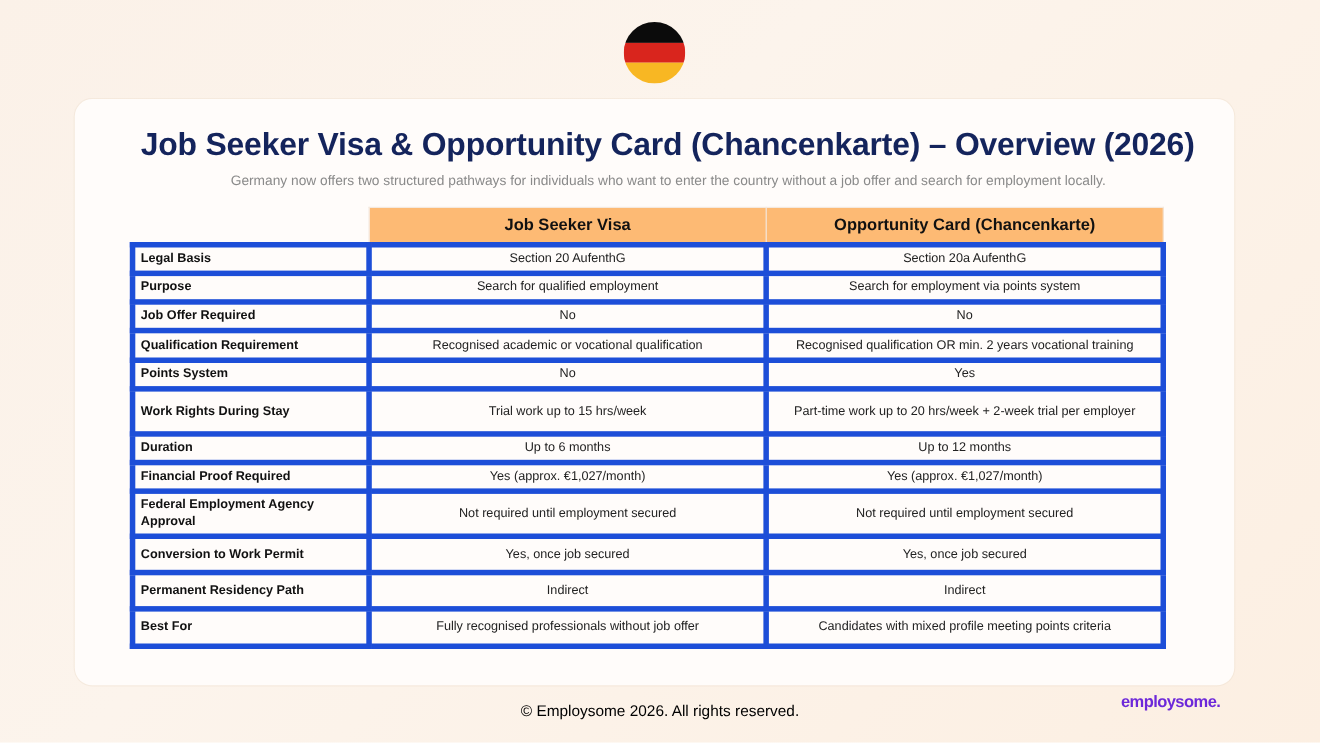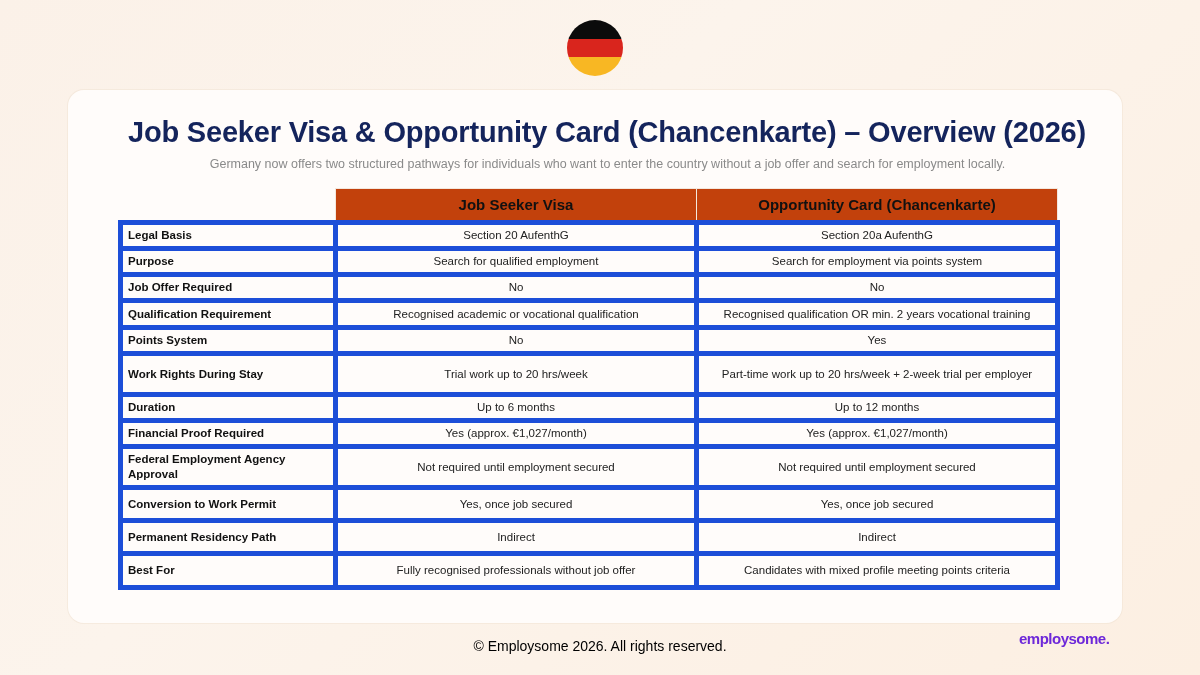--- a/index.html
+++ b/index.html
@@ -29,21 +29,21 @@
   }
   table.cmp {
     position:absolute; left:118px; top:188px; width:937px;
     border-collapse:collapse; table-layout:fixed;
     font-family:"Liberation Sans", sans-serif;
   }
   table.cmp col.c1 { width:215px; }
   table.cmp col.c2 { width:361px; }
   table.cmp col.c3 { width:361px; }
   table.cmp th {
-    background:#c2410c; height:31px; font-size:15px; font-weight:bold; color:#111;
+    background:#fdba74; height:31px; font-size:15px; font-weight:bold; color:#111;
     text-align:center; border:1px solid #f3e8de; padding:0;
   }
   table.cmp th.blank { background:transparent; border:none; }
   table.cmp td {
     font-size:11.5px; color:#222; border:5px solid #1d4ed8; padding:0 5px;
     text-align:center; line-height:15px;
   }
   table.cmp td.label { text-align:left; font-weight:bold; color:#111; }
   .footer {
     position:absolute; left:0; top:638px; width:1200px; text-align:center;
@@ -102,21 +102,21 @@
         <td>Recognised academic or vocational qualification</td>
         <td>Recognised qualification OR min. 2 years vocational training</td>
       </tr>
       <tr style="height: 26px;">
         <td class="label">Points System</td>
         <td>No</td>
         <td>Yes</td>
       </tr>
       <tr style="height: 41px;">
         <td class="label">Work Rights During Stay</td>
-        <td>Trial work up to 20 hrs/week</td>
+        <td>Trial work up to 15 hrs/week</td>
         <td>Part-time work up to 20 hrs/week + 2-week trial per employer</td>
       </tr>
       <tr style="height: 26px;">
         <td class="label">Duration</td>
         <td>Up to 6 months</td>
         <td>Up to 12 months</td>
       </tr>
       <tr style="height: 26px;">
         <td class="label">Financial Proof Required</td>
         <td>Yes (approx. €1,027/month)</td>

